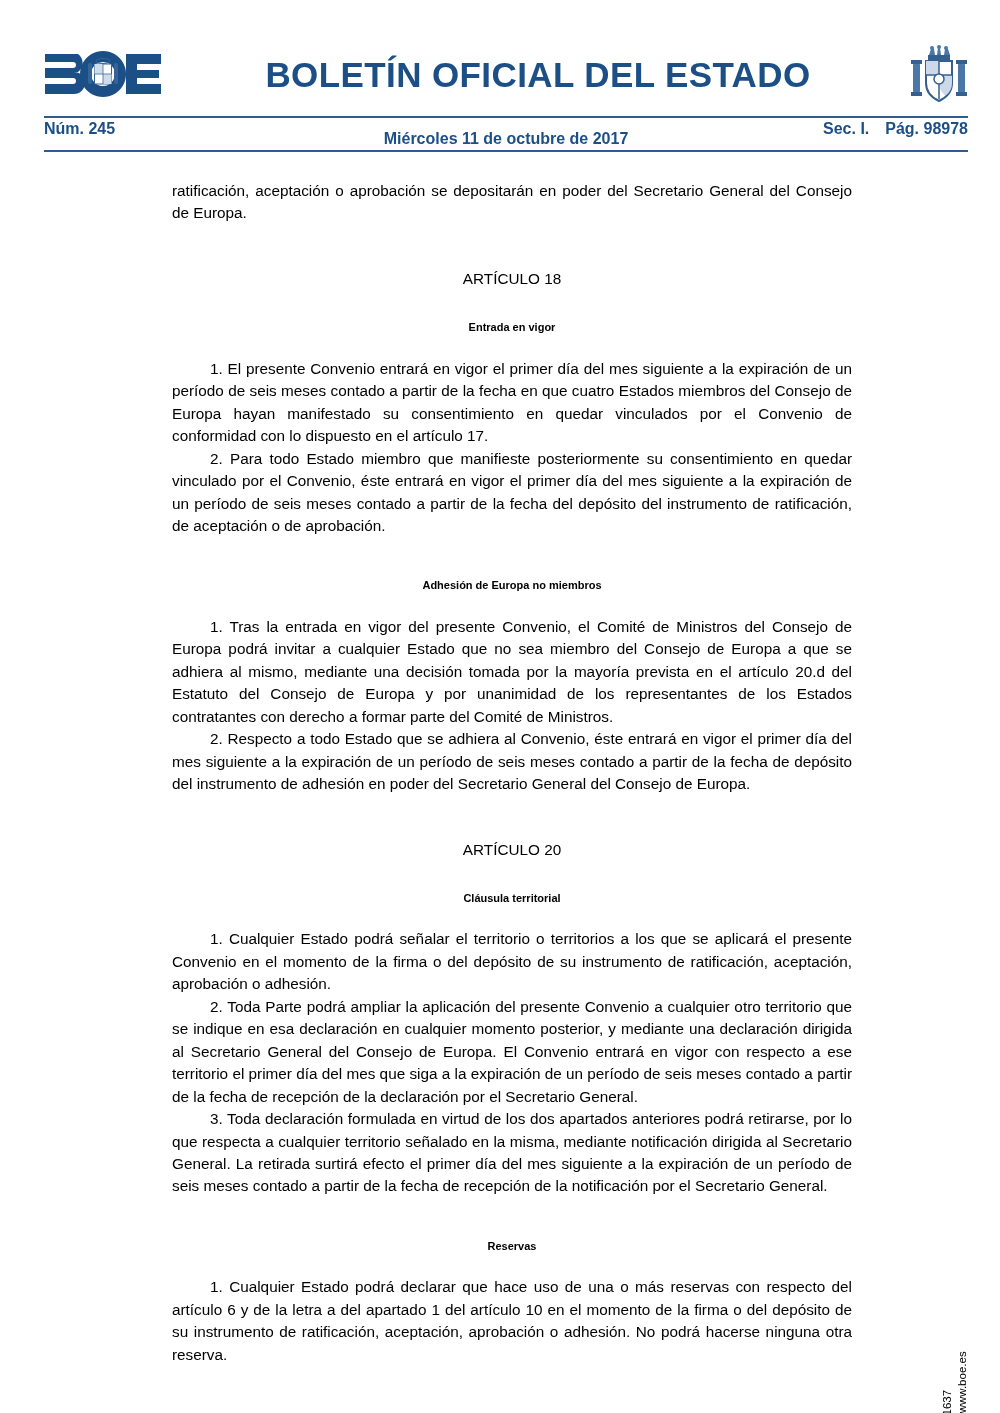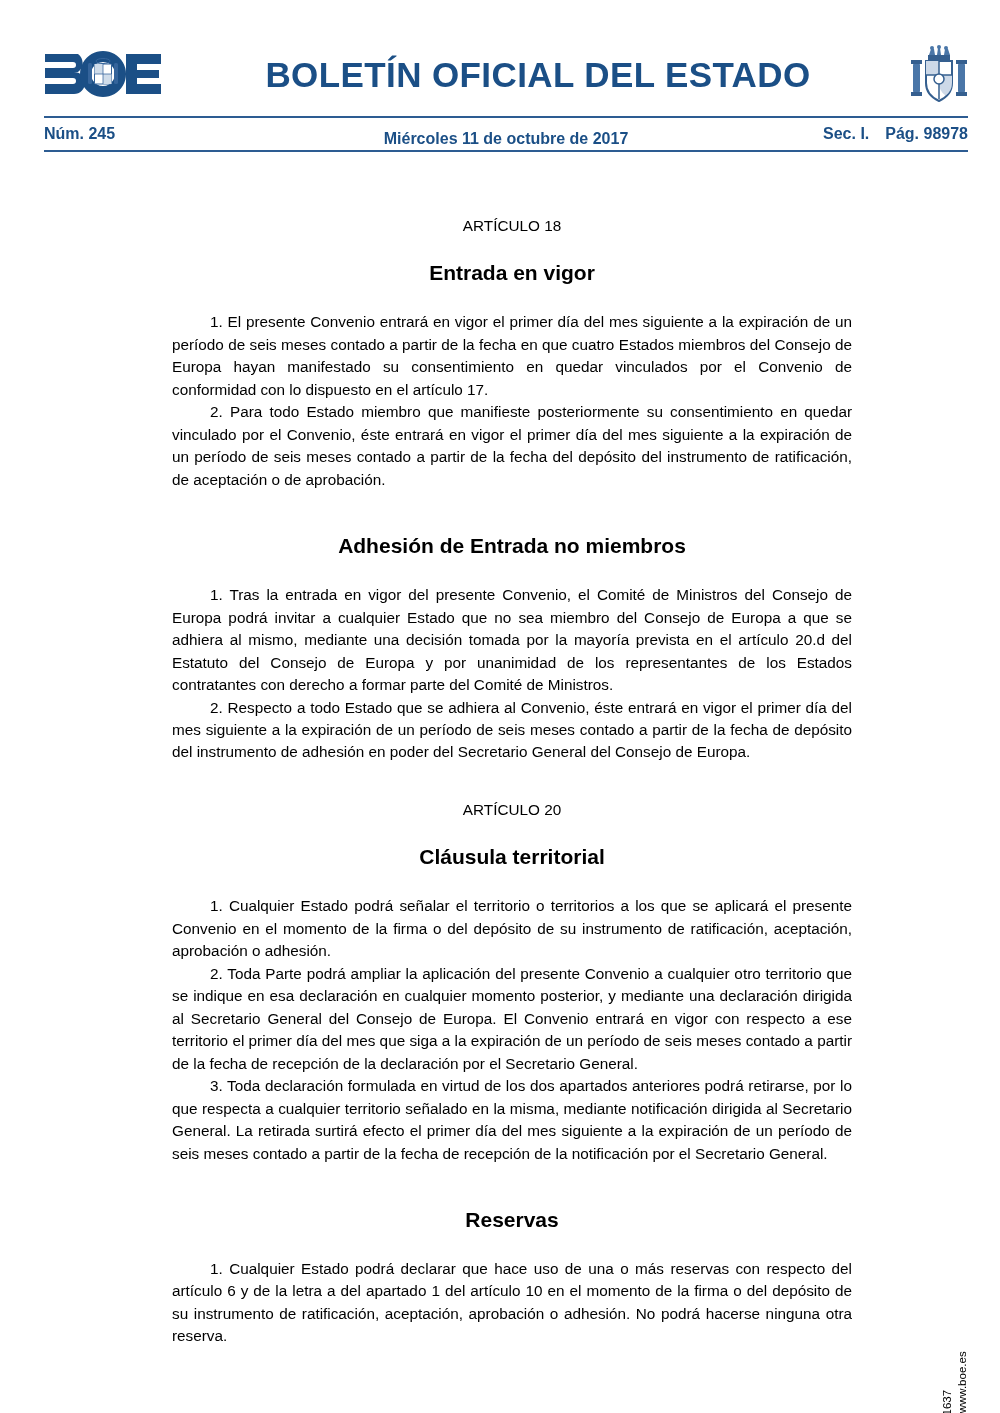--- a/index.html
+++ b/index.html
@@ -68,21 +68,21 @@
   .rule-top { top: 116px; }
   .rule-bottom { top: 150px; }
 
   .header-bar {
     position: absolute;
     left: 38px;
     top: 120px;
     width: 924px;
     height: 28px;
     display: flex;
-    align-items: center;
+    align-items: flex-start;
     color: #1b4f86;
     font-size: 16px;
     font-weight: bold;
   }
   .header-num {
     flex: 0 0 auto;
     width: 220px;
     text-align: left;
   }
   .header-date {
@@ -115,26 +115,26 @@
     color: #000;
     hyphens: none;
   }
   .para.indent {
     text-indent: 38px;
   }
   .art-title {
     text-align: center;
     font-size: 15.3px;
     line-height: 1.47;
-    margin: 8px;
+    margin: 16px;
     color: #000;
   }
   .art-subtitle {
     text-align: center;
-    font-size: 21px;
+    font-size: 11px;
     font-weight: bold;
     line-height: 1.47;
     margin: 0;
     color: #000;
   }
   .sp-before-art { height: 27px; }
   .sp-after-art { height: 13px; }
   .sp-after-sub { height: 22px; }
 
   
@@ -221,32 +221,33 @@
     <div class="header-right">
       <span>Sec. I.</span>
       <span>Pág. 98978</span>
     </div>
   </div>
 
   <div class="rule rule-bottom"></div>
 
   <div class="content">
 
+    <p class="para">ratificación, aceptación o aprobación se depositarán en poder del Secretario General del Consejo de Europa.</p>
 
     <div class="sp-before-art"></div>
     <p class="art-title">ARTÍCULO 18</p>
     <div class="sp-after-art"></div>
     <p class="art-subtitle">Entrada en vigor</p>
     <div class="sp-after-sub"></div>
     <p class="para indent">1.   El presente Convenio entrará en vigor el primer día del mes siguiente a la expiración de un período de seis meses contado a partir de la fecha en que cuatro Estados miembros del Consejo de Europa hayan manifestado su consentimiento en quedar vinculados por el Convenio de conformidad con lo dispuesto en el artículo 17.</p>
     <p class="para indent">2.   Para todo Estado miembro que manifieste posteriormente su consentimiento en quedar vinculado por el Convenio, éste entrará en vigor el primer día del mes siguiente a la expiración de un período de seis meses contado a partir de la fecha del depósito del instrumento de ratificación, de aceptación o de aprobación.</p>
 
     <div class="sp-before-art"></div>
     <div class="sp-after-art"></div>
-    <p class="art-subtitle">Adhesión de Entrada no miembros</p>
+    <p class="art-subtitle">Adhesión de Europa no miembros</p>
     <div class="sp-after-sub"></div>
     <p class="para indent">1.   Tras la entrada en vigor del presente Convenio, el Comité de Ministros del Consejo de Europa podrá invitar a cualquier Estado que no sea miembro del Consejo de Europa a que se adhiera al mismo, mediante una decisión tomada por la mayoría prevista en el artículo 20.d del Estatuto del Consejo de Europa y por unanimidad de los representantes de los Estados contratantes con derecho a formar parte del Comité de Ministros.</p>
     <p class="para indent">2.   Respecto a todo Estado que se adhiera al Convenio, éste entrará en vigor el primer día del mes siguiente a la expiración de un período de seis meses contado a partir de la fecha de depósito del instrumento de adhesión en poder del Secretario General del Consejo de Europa.</p>
 
     <div class="sp-before-art"></div>
     <p class="art-title">ARTÍCULO 20</p>
     <div class="sp-after-art"></div>
     <p class="art-subtitle">Cláusula territorial</p>
     <div class="sp-after-sub"></div>
     <p class="para indent">1.   Cualquier Estado podrá señalar el territorio o territorios a los que se aplicará el presente Convenio en el momento de la firma o del depósito de su instrumento de ratificación, aceptación, aprobación o adhesión.</p>

